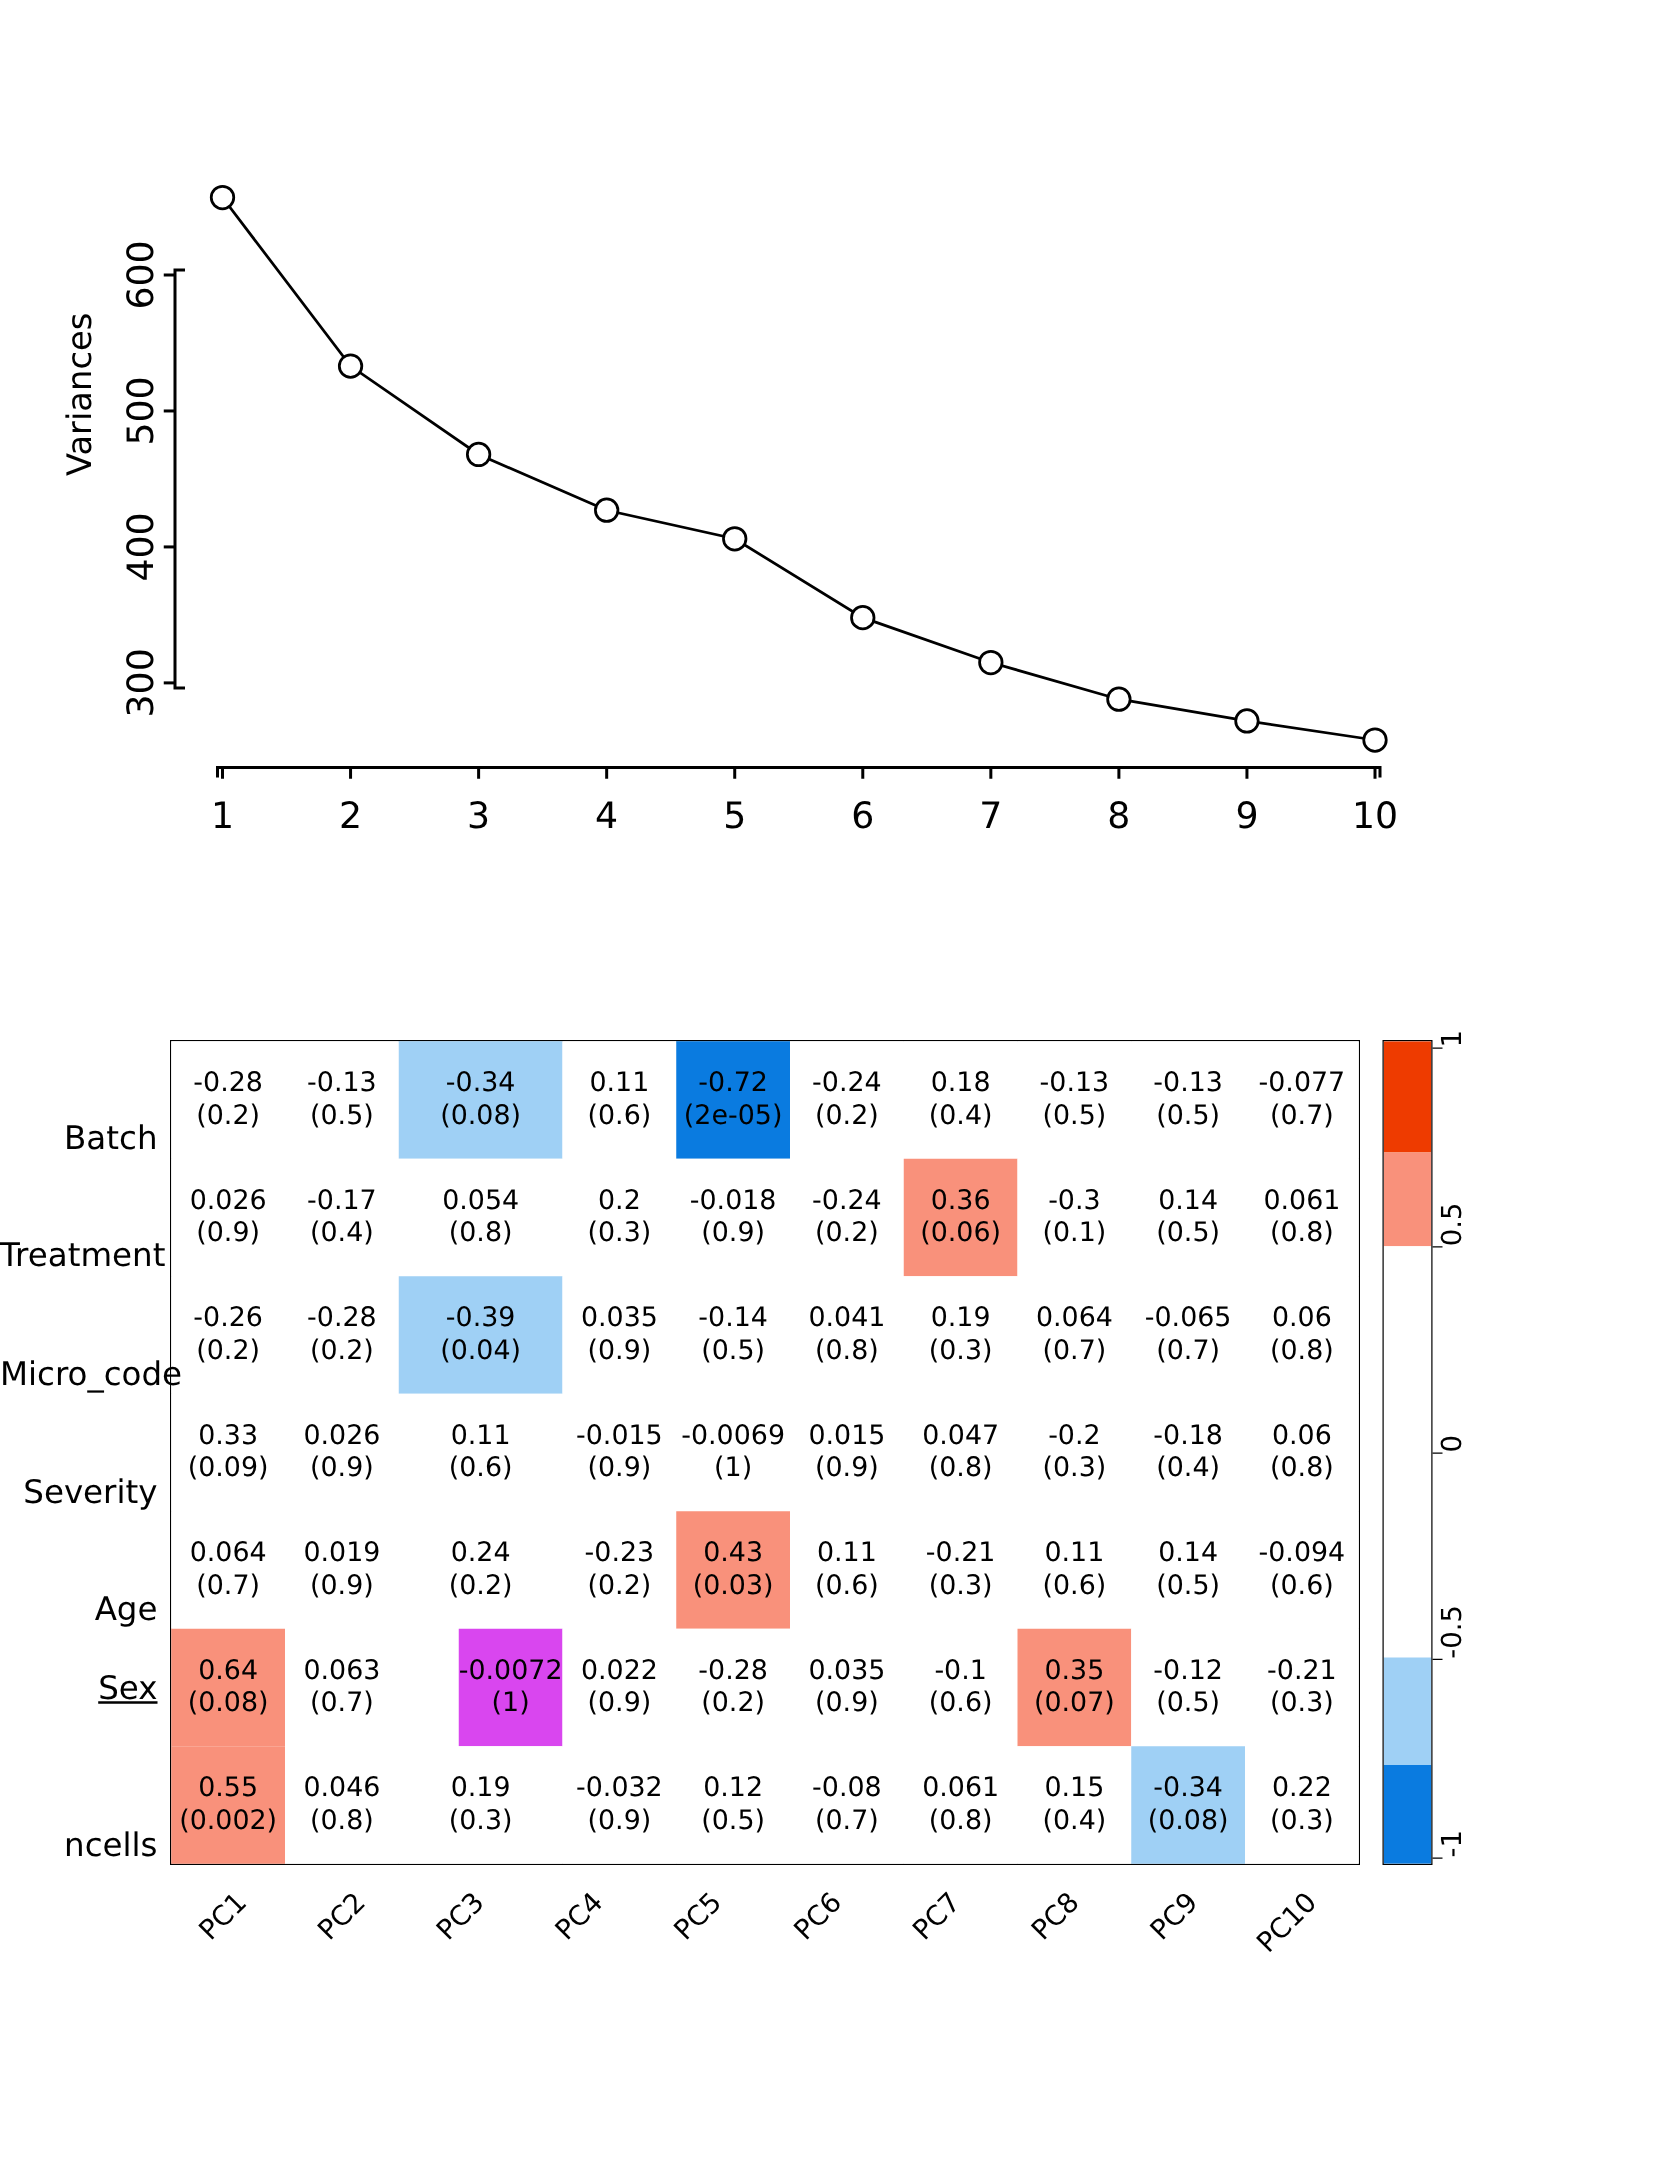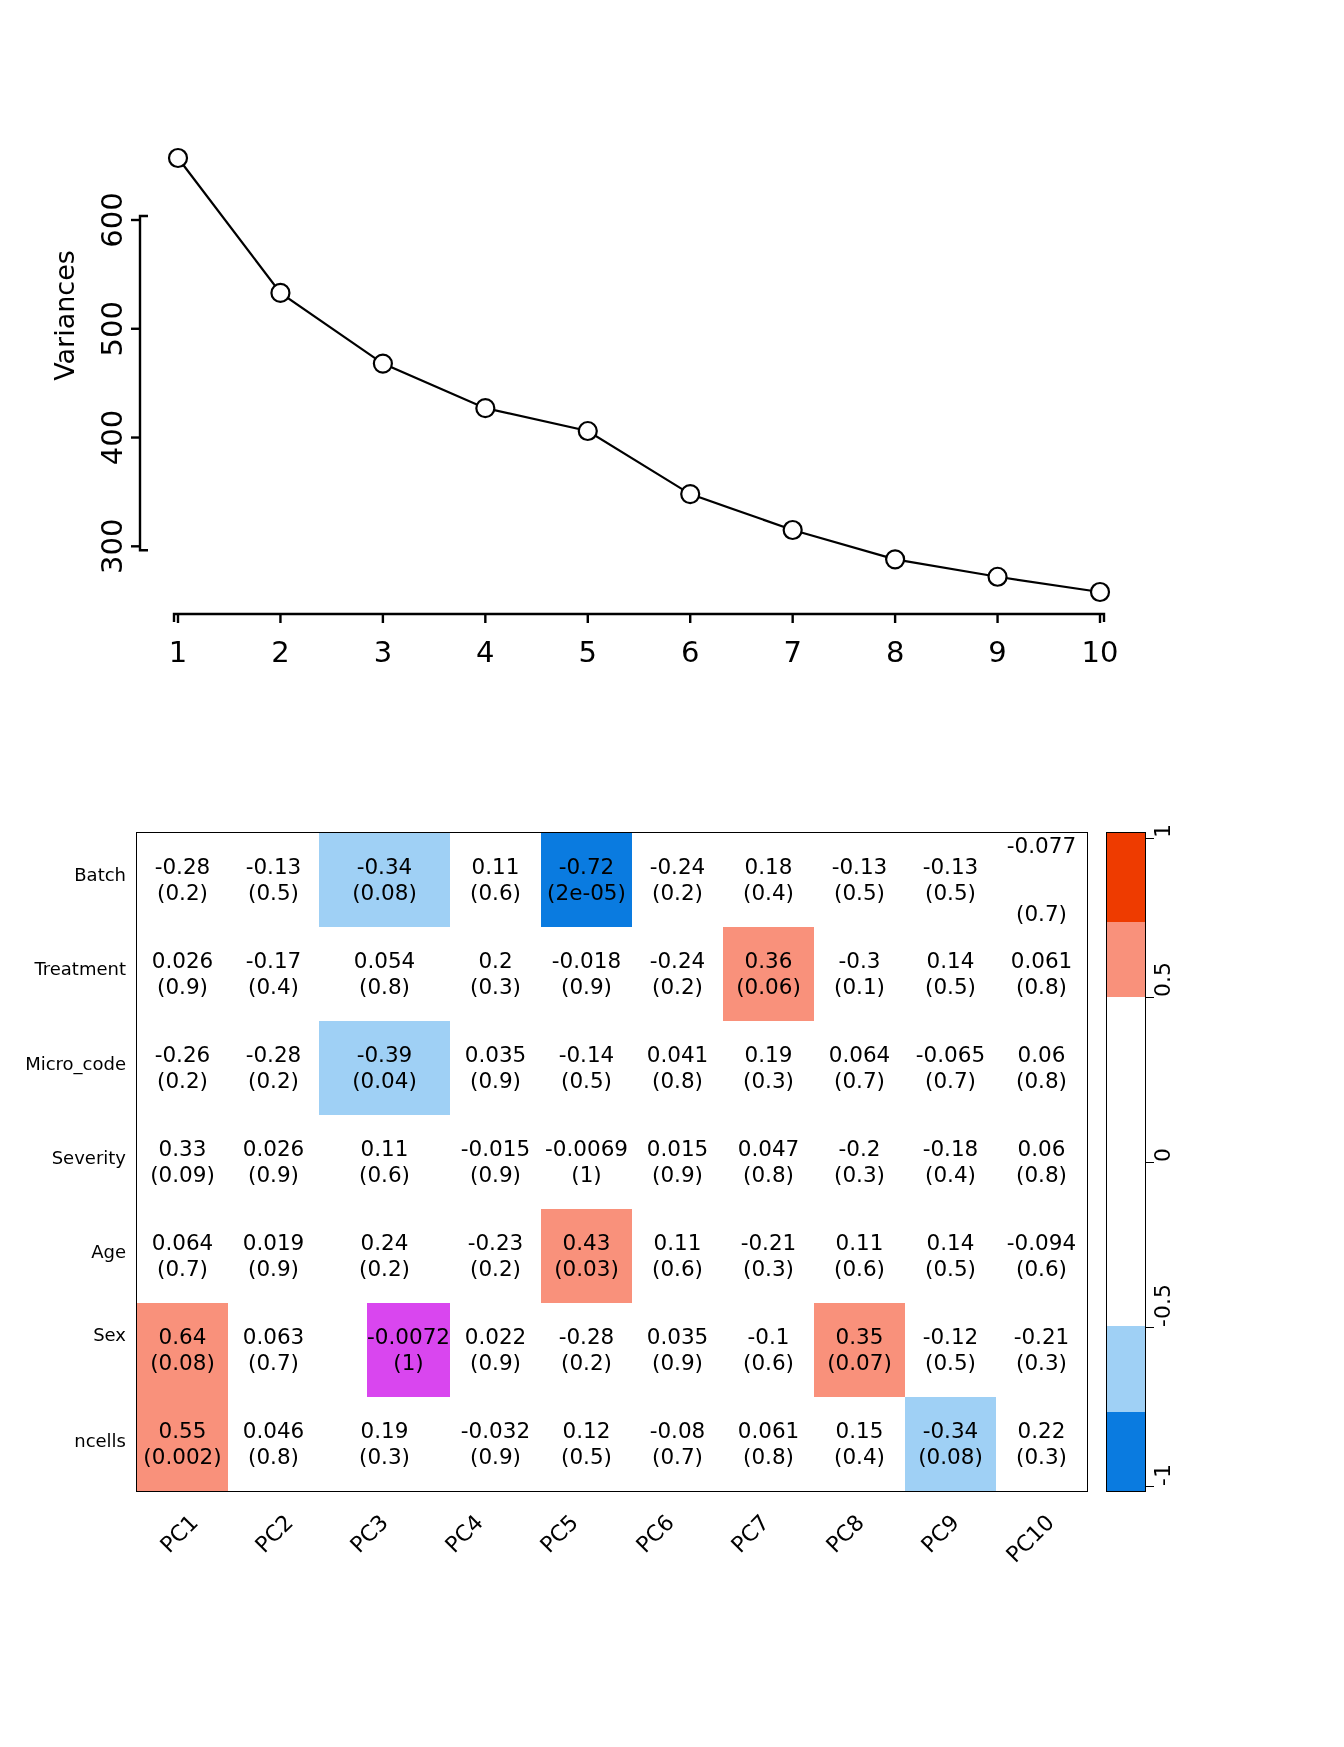--- a/index.html
+++ b/index.html
@@ -100,22 +100,23 @@
     box-sizing: border-box;
   }
   .heat-cell .val { display: block; }
   .heat-cell .pv  { display: block; }
 
   .row-label {
     position: absolute;
     left: 0;
     width: 126px;
     text-align: right;
-    font-size: 18px;
+    font-size: 26px;
     white-space: nowrap;
+    margin-top: 32px;
   }
   .col-label {
     position: absolute;
     font-size: 22px;
     white-space: nowrap;
     transform: rotate(-45deg);
     transform-origin: right center;
     text-align: right;
   }
 
@@ -228,21 +229,21 @@
         <span class="pv">(0.4)</span>
       </div>
       <div class="heat-cell" style="background: rgb(255, 255, 255);">
         <span class="val">-0.13</span>
         <span class="pv">(0.5)</span>
       </div>
       <div class="heat-cell" style="background: rgb(255, 255, 255);">
         <span class="val">-0.13</span>
         <span class="pv">(0.5)</span>
       </div>
-      <div class="heat-cell" style="background: rgb(255, 255, 255); justify-content: space-between;">
+      <div class="heat-cell" style="background: rgb(255, 255, 255);">
         <span class="val">-0.077</span>
         <span class="pv">(0.7)</span>
       </div>
       <div class="heat-cell" style="background: rgb(255, 255, 255);">
         <span class="val">0.026</span>
         <span class="pv">(0.9)</span>
       </div>
       <div class="heat-cell" style="background: rgb(255, 255, 255);">
         <span class="val">-0.17</span>
         <span class="pv">(0.4)</span>
@@ -485,21 +486,21 @@
       <div class="legend-band" style="height: 11.5%; background: rgb(249, 145, 123);"></div>
       <div class="legend-band" style="height: 50%; background: rgb(255, 255, 255);"></div>
       <div class="legend-band" style="height: 13%; background: rgb(159, 208, 245);"></div>
       <div class="legend-band" style="height: 12%; background: rgb(10, 123, 224);"></div>
     </div>
 <div class="row-label" style="top: 104.143px;">Batch</div>
     <div class="row-label" style="top: 198.429px;">Treatment</div>
     <div class="row-label" style="top: 292.714px;">Micro_code</div>
     <div class="row-label" style="top: 387px;">Severity</div>
     <div class="row-label" style="top: 481.286px;">Age</div>
-    <div class="row-label" style="top: 564px;">Sex</div>
+    <div class="row-label" style="top: 544px; text-decoration: underline;">Sex</div>
     <div class="row-label" style="top: 669.857px;">ncells</div>
     <div class="col-label" style="left: 33.6px; width: 160px; top: 746px;">PC1</div>
     <div class="col-label" style="left: 128.8px; width: 160px; top: 746px;">PC2</div>
     <div class="col-label" style="left: 224px; width: 160px; top: 746px;">PC3</div>
     <div class="col-label" style="left: 319.2px; width: 160px; top: 746px;">PC4</div>
     <div class="col-label" style="left: 414.4px; width: 160px; top: 746px;">PC5</div>
     <div class="col-label" style="left: 509.6px; width: 160px; top: 746px;">PC6</div>
     <div class="col-label" style="left: 604.8px; width: 160px; top: 746px;">PC7</div>
     <div class="col-label" style="left: 700px; width: 160px; top: 746px;">PC8</div>
     <div class="col-label" style="left: 795.2px; width: 160px; top: 746px;">PC9</div>

